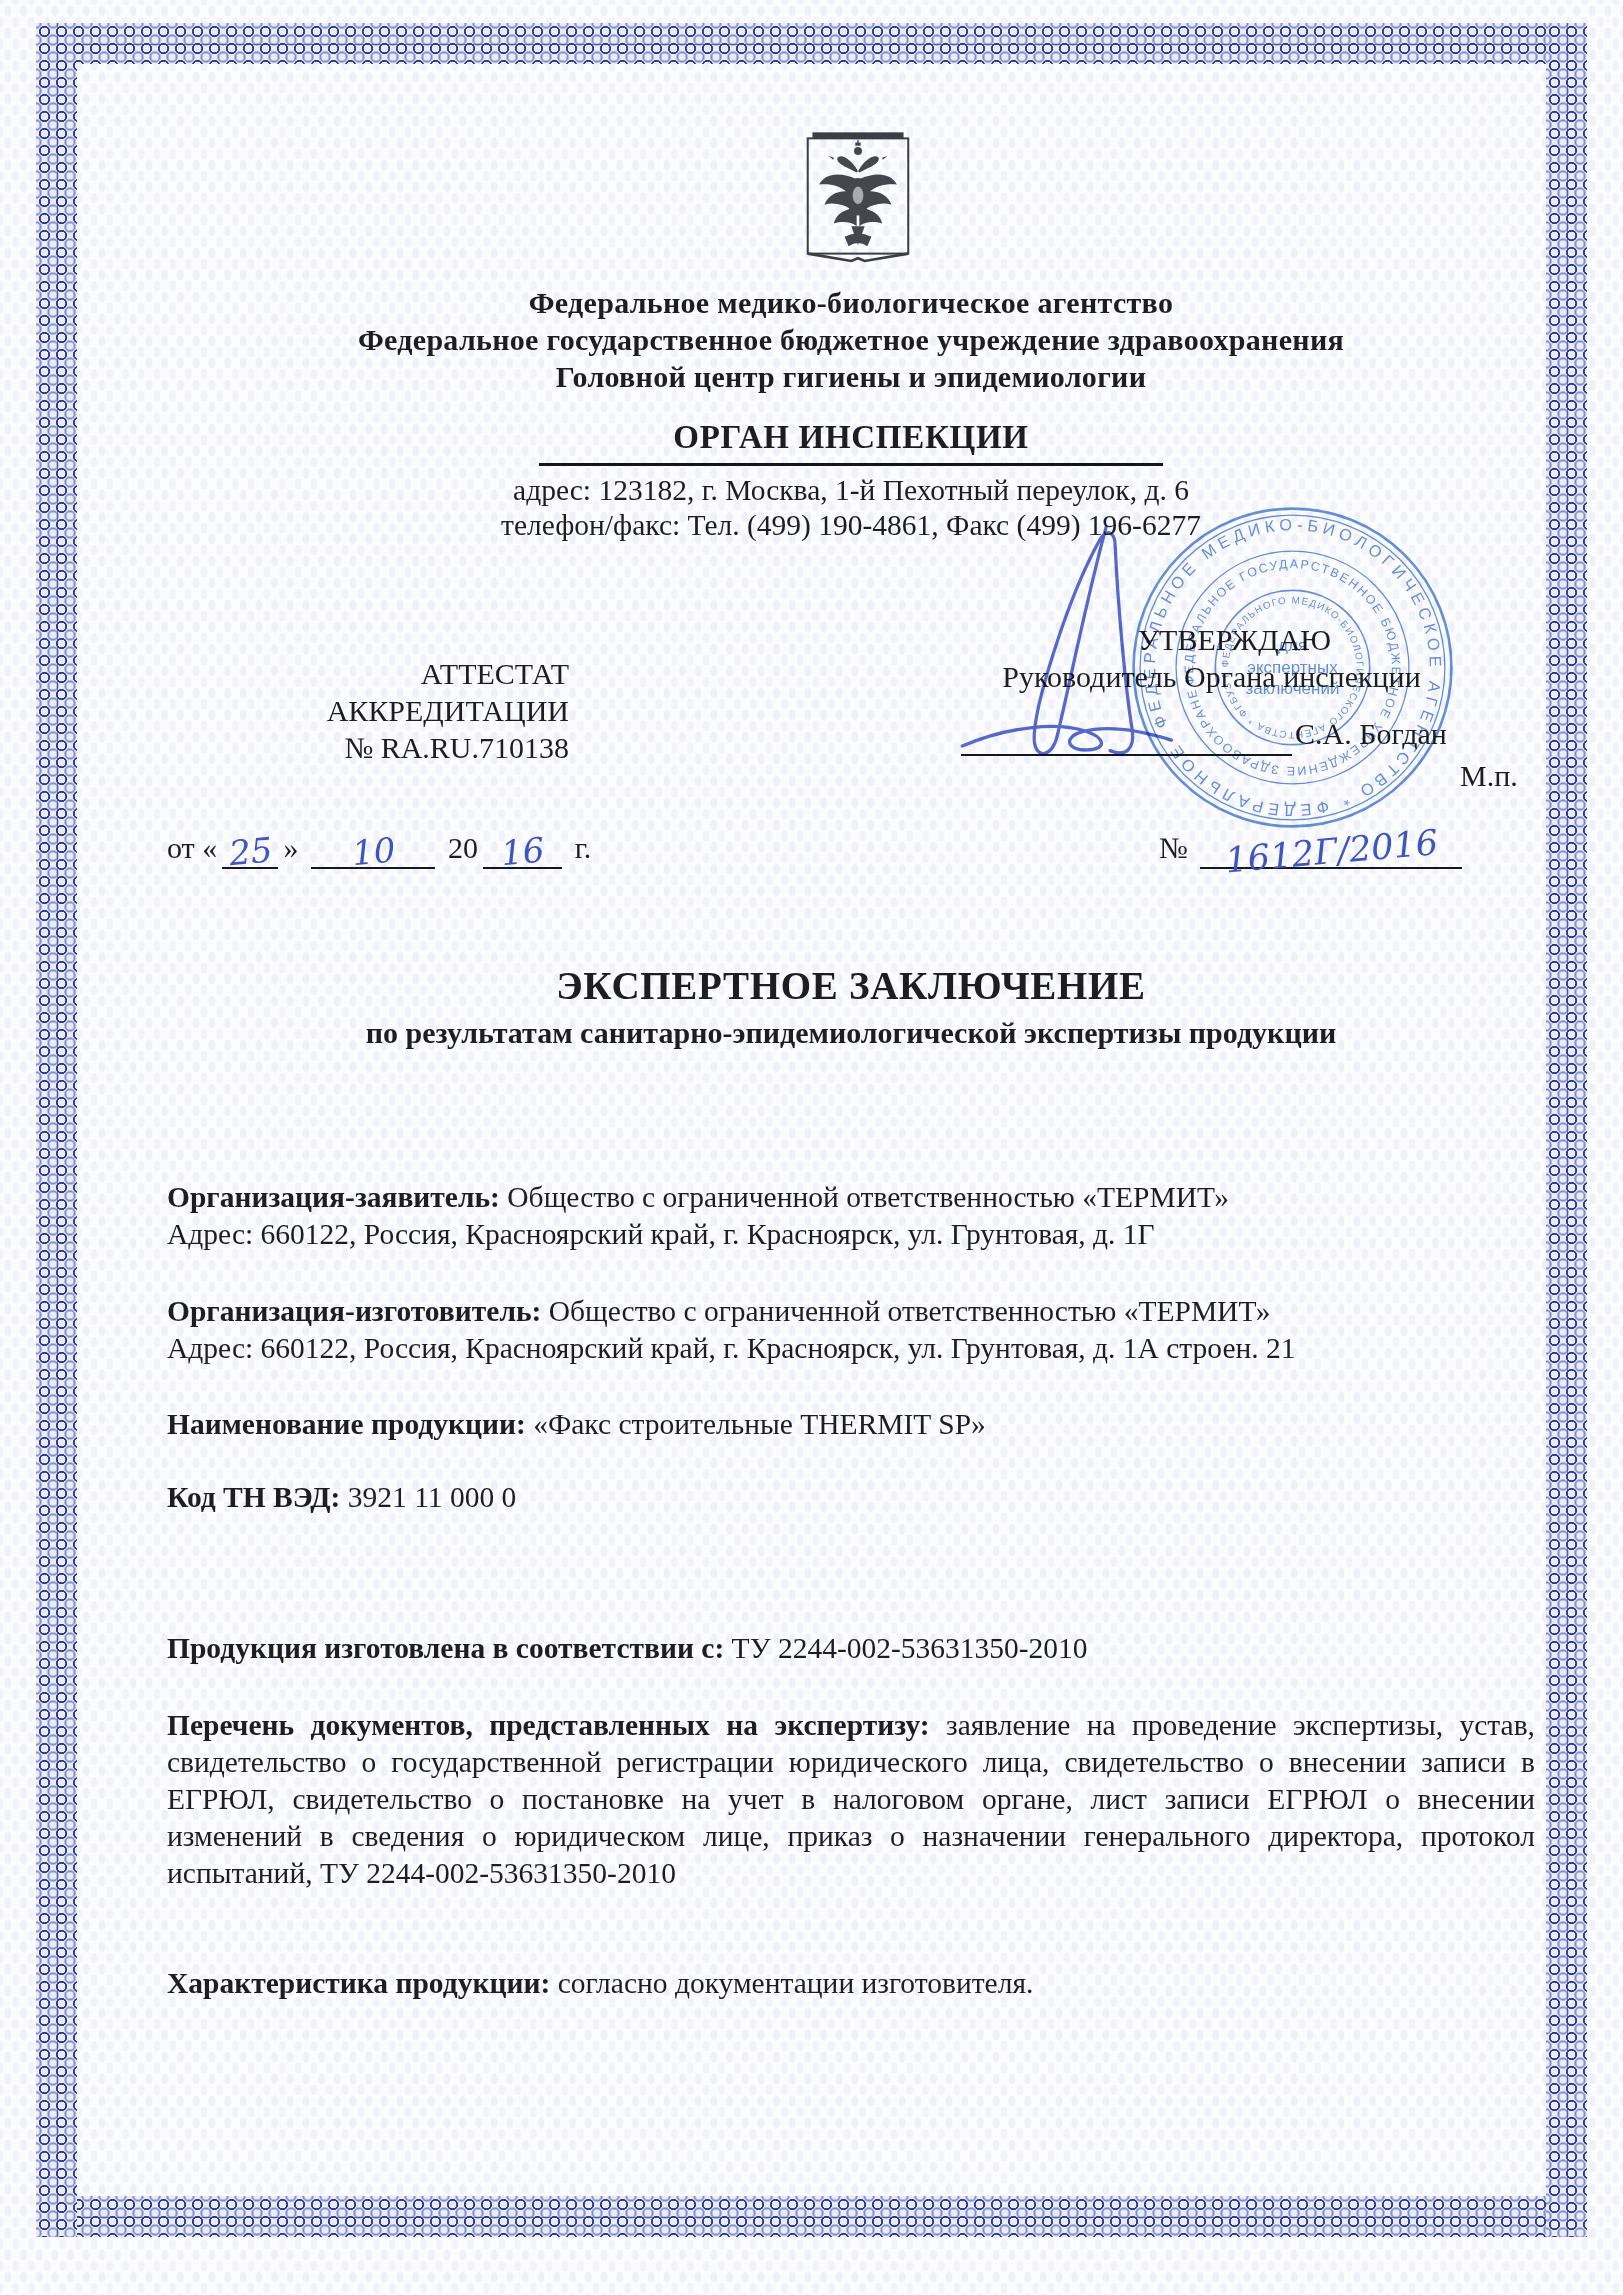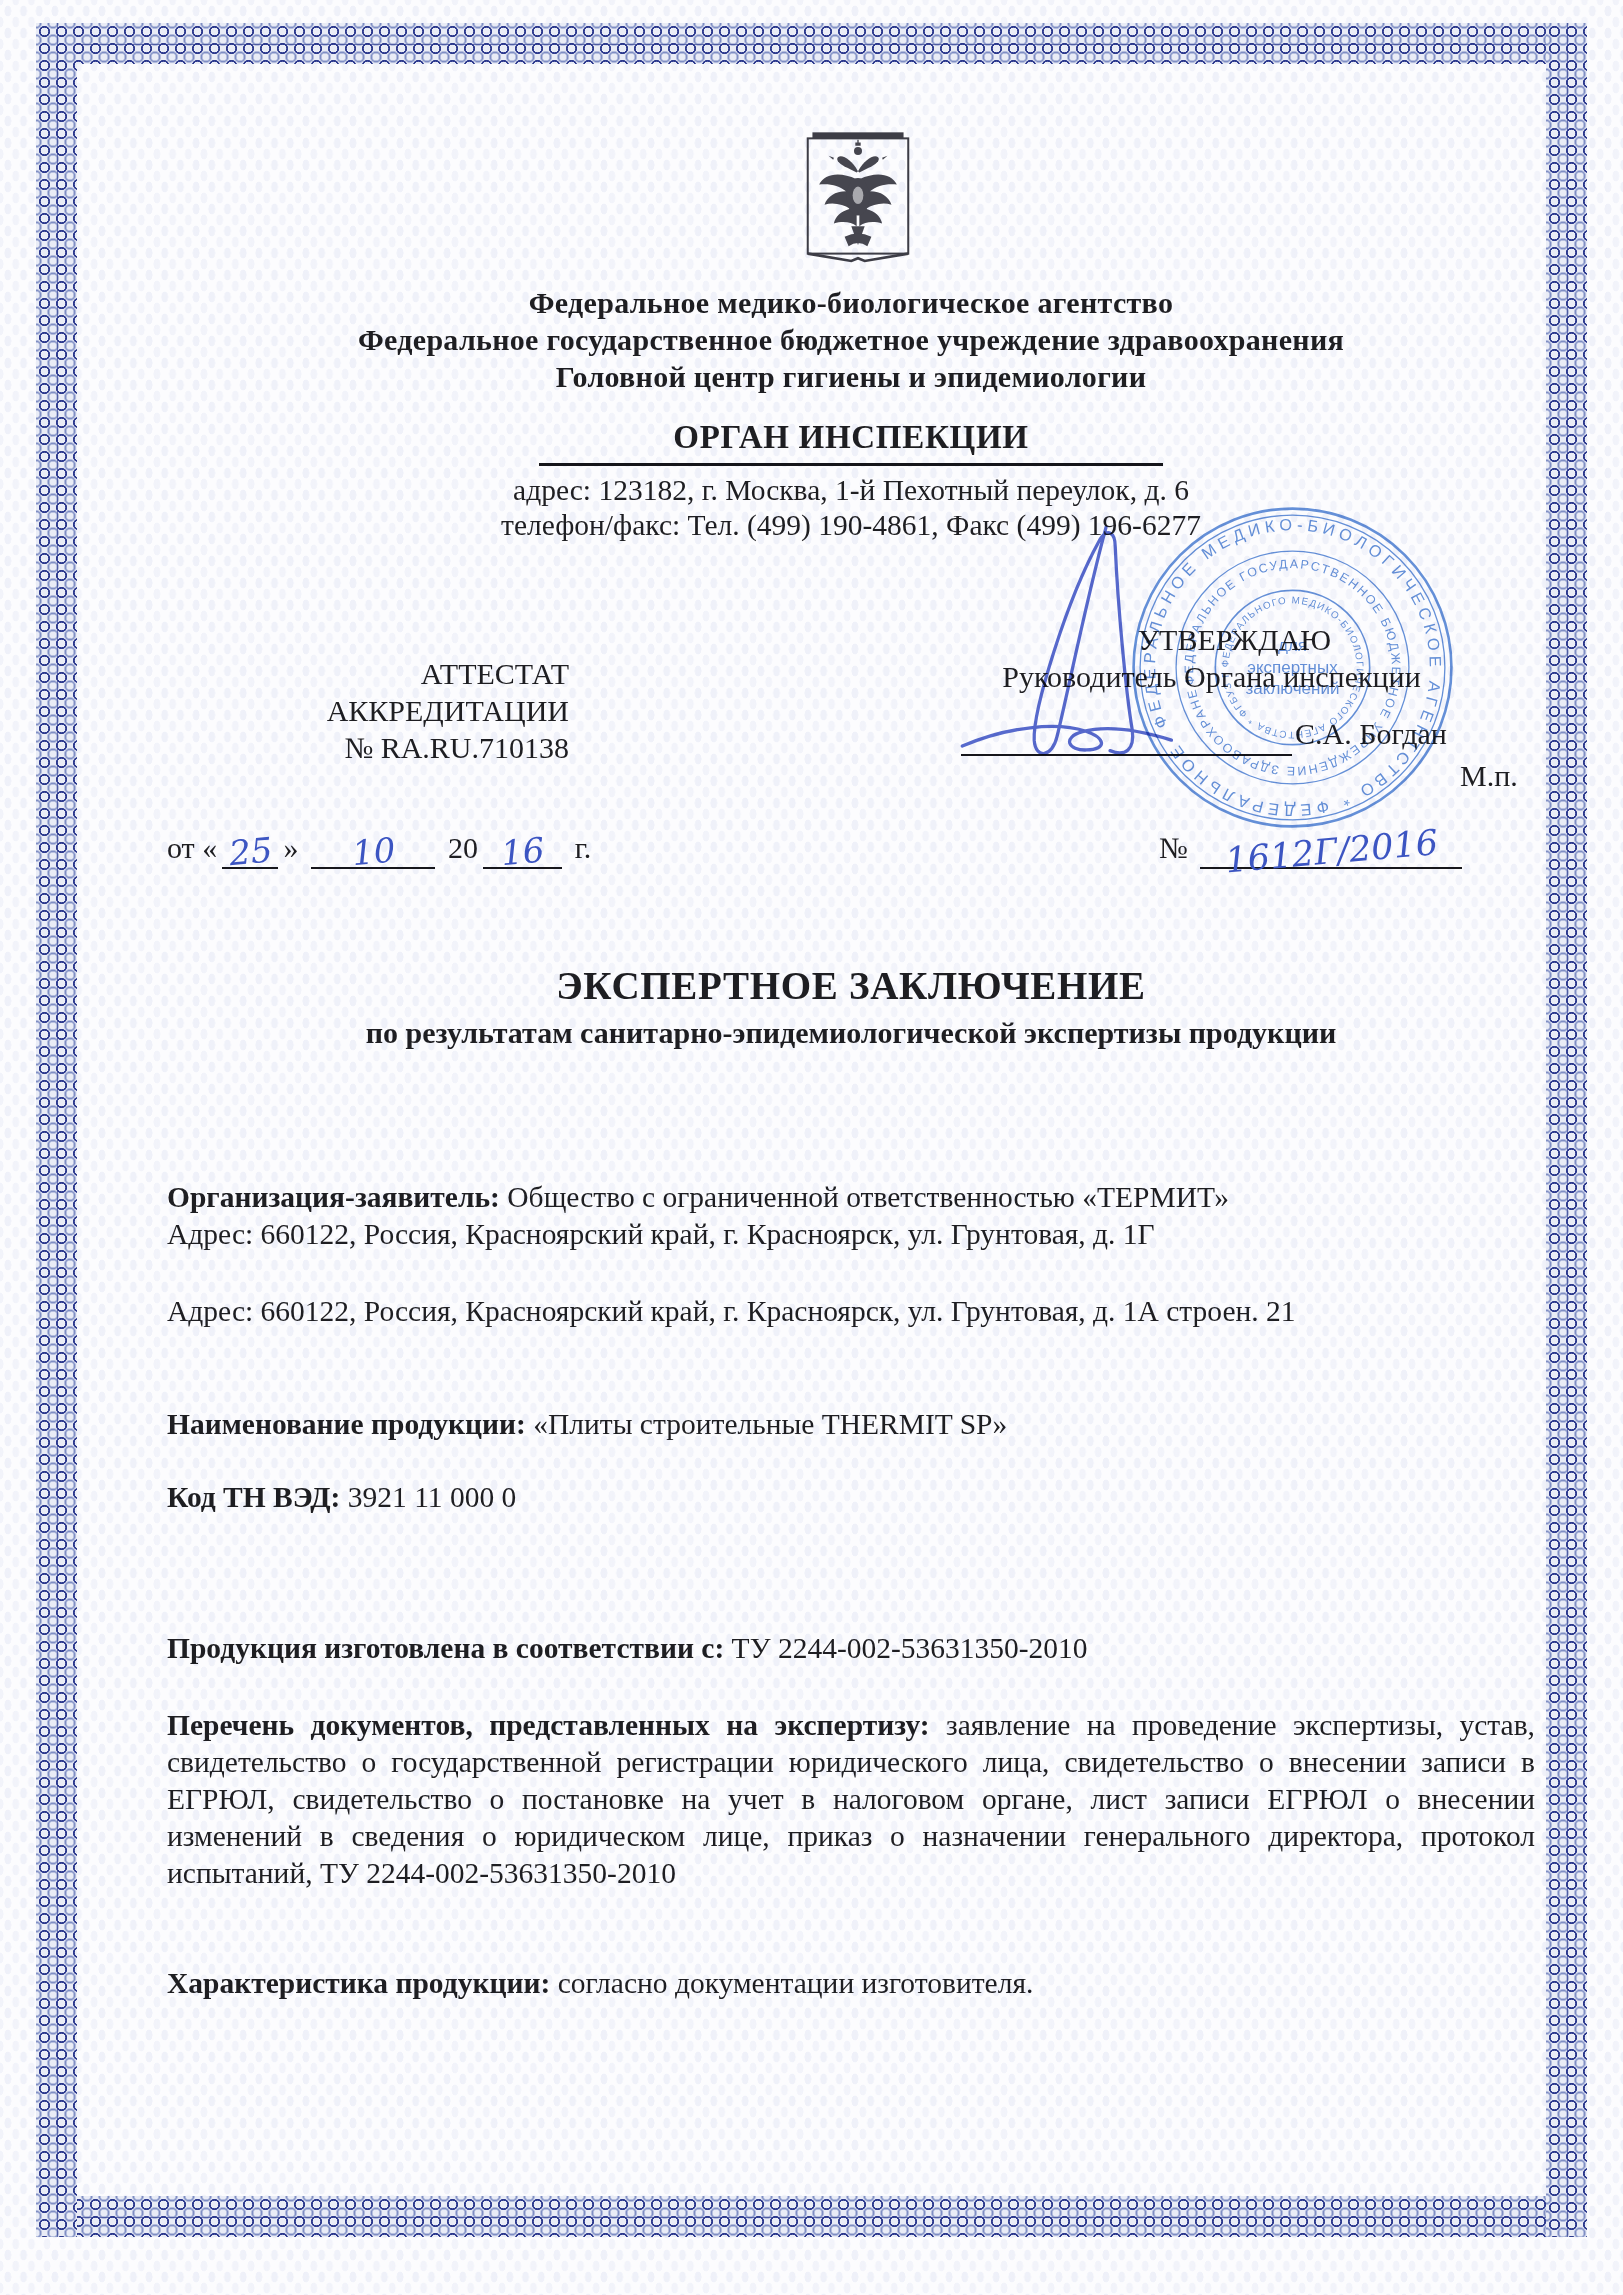--- a/index.html
+++ b/index.html
@@ -162,25 +162,26 @@
   <div class="title-main">ЭКСПЕРТНОЕ ЗАКЛЮЧЕНИЕ</div>
   <div class="title-sub">по результатам санитарно-эпидемиологической экспертизы продукции</div>
 
 
   <div class="para" style="top:1179px">
     <div><span class="b">Организация-заявитель:</span><span> Общество с ограниченной ответственностью «ТЕРМИТ»</span></div>
     <div>Адрес: 660122, Россия, Красноярский край, г. Красноярск, ул. Грунтовая, д. 1Г</div>
   </div>
 
   <div class="para" style="top:1293px">
+    <div><span class="b">Организация-изготовитель:</span><span> Общество с ограниченной ответственностью «ТЕРМИТ»</span></div>
     <div>Адрес: 660122, Россия, Красноярский край, г. Красноярск, ул. Грунтовая, д. 1А строен. 21</div>
   </div>
 
   <div class="para" style="top:1406px">
-    <span class="b">Наименование продукции:</span><span> «Плиты строительные THERMIT SP»</span>
+    <span class="b">Наименование продукции:</span><span> «Факс строительные THERMIT SP»</span>
   </div>
 
   <div class="para" style="top:1479px">
     <span class="b">Код ТН ВЭД:</span><span> 3921 11 000 0</span>
   </div>
 
 
   <div class="para" style="top:1630px">
     <span class="b">Продукция изготовлена в соответствии с:</span><span> ТУ 2244-002-53631350-2010</span>
   </div>

